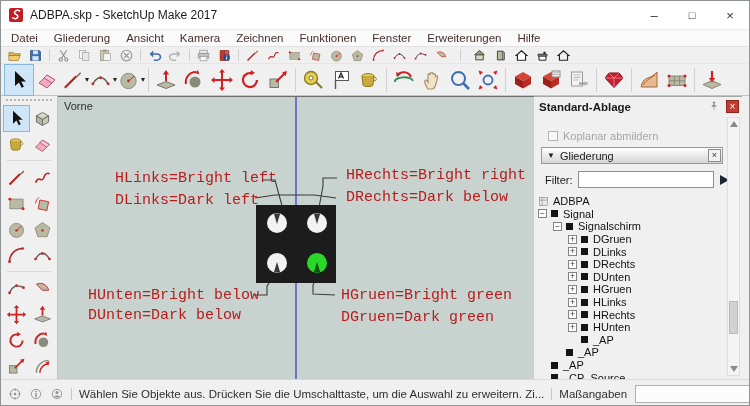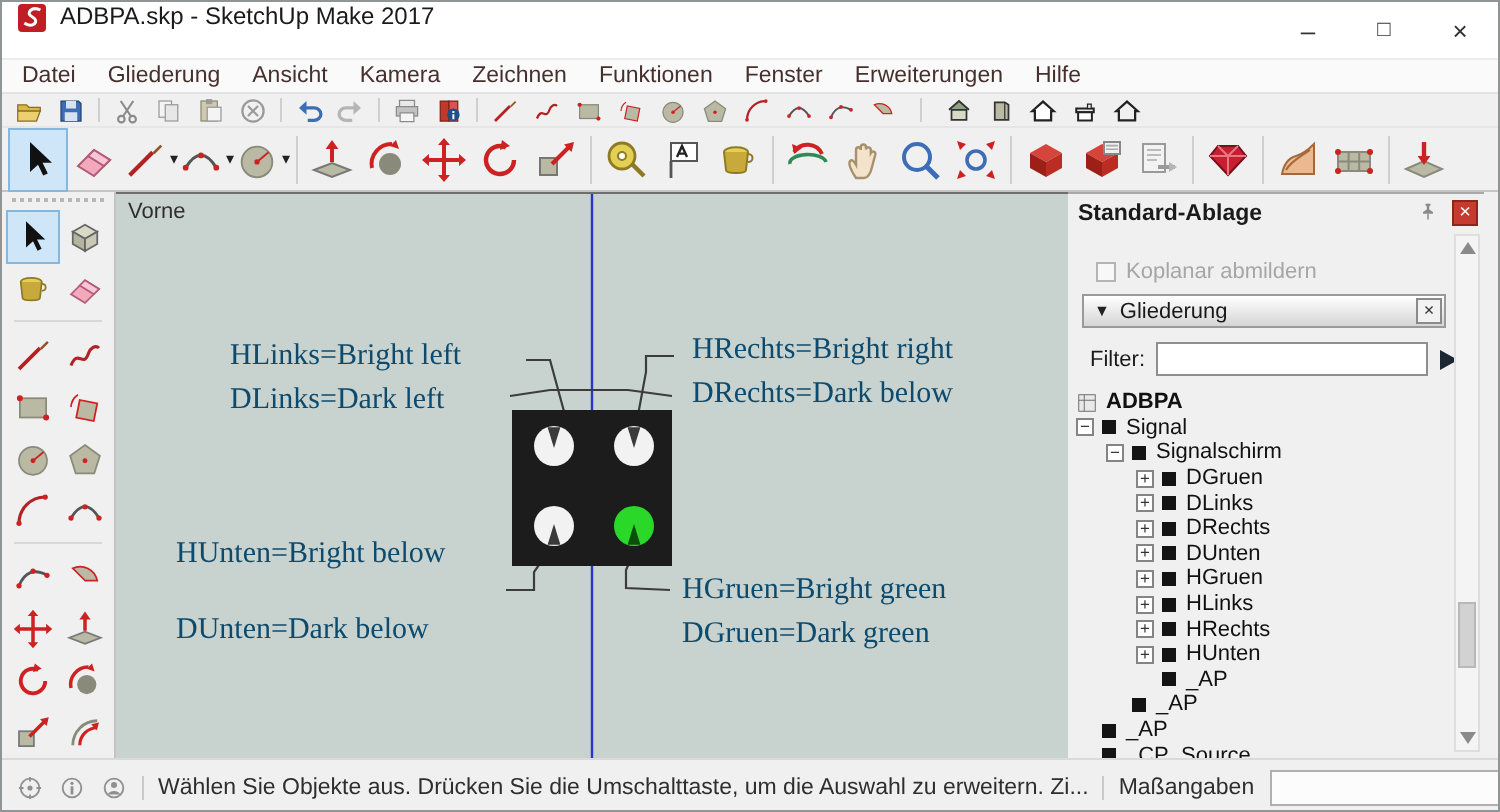--- a/index.html
+++ b/index.html
@@ -1,18 +1,18 @@
 <!DOCTYPE html>
 <html><head>
 <meta charset="utf-8">
 <style>
 *{margin:0;padding:0;box-sizing:border-box}
 body{background:#fff}
 #window{position:relative;width:750px;height:406px;background:#f0f0f0;border:1px solid #8f9496;overflow:hidden;font-family:"Liberation Sans",sans-serif}
-.titlebar{height:28px;background:#ffffff;display:flex;align-items:flex-start}
+.titlebar{height:28px;background:#ffffff;display:flex;align-items:center}
 .title-logo{margin-left:7px;display:flex}
 .title-text{margin-left:6px;font-size:12px;color:#1a1a1a}
 .win-controls{margin-left:auto;display:flex;height:100%}
 .win-btn{width:38px;display:flex;align-items:center;justify-content:center;color:#333;font-size:13px}
 .menubar{height:17px;background:#fafafa;border-top:1px solid #ececec;display:flex;align-items:center;font-size:11.5px;color:#46302e;padding-left:2px}
 .menu-item{padding:0 8px}
 .tb{display:flex;align-items:center;background:#f0f0f0}
 #tb1{height:17px;border-top:1px solid #e2e2e2;padding-left:3px}
 #tb1 .tbtn{width:21px;height:16px;display:flex;align-items:center;justify-content:center}
 #tb2{height:33px;border-top:1px solid #e6e6e6;border-bottom:1px solid #c4c4c4;padding-left:4px}
@@ -23,42 +23,42 @@
 .bigsep{margin:0 8px}
 .dd{font-size:8px;color:#222;margin-left:1px}
 .palette{position:absolute;left:0;top:95px;width:57px;height:283px;background:#f0f0f0;border-right:1px solid #c4c4c4;padding-top:3px;overflow:hidden}
 .phandle{height:4px;margin:0 5px 3px;border-top:2px dotted #b8b8b8}
 .prow{display:flex;justify-content:center;gap:1px;margin-bottom:1px}
 .pbtn{width:25px;height:25px;display:flex;align-items:center;justify-content:center}
 .psep{height:2px;border-top:1px solid #d8d8d8;margin:3px 6px}
 .canvas{position:absolute;left:57px;top:95px;width:476px;height:283px;background:#c8d2ce;border-top:1px solid #6e6e6e;overflow:hidden}
 .canvas svg.overlay{position:absolute;left:0;top:0}
 .scene-label{position:absolute;left:6px;top:3px;font-size:11px;color:#2e2e2e}
-.clabel{position:absolute;font-size:15px;color:#0c4a6e;white-space:nowrap;font-family:Liberation Serif, serif}
+.clabel{position:absolute;font-size:15px;color:#b91c1c;white-space:nowrap;font-family:Liberation Mono, monospace}
 .panel{position:absolute;left:533px;top:95px;width:208px;height:283px;background:#f0f0f0;border-top:1px solid #a8a8a8;font-size:11px;overflow:hidden}
 .panel-header{height:19px;display:flex;align-items:center;position:relative}
 .panel-title{font-weight:bold;color:#1a1a1a;margin-left:5px;font-size:11.5px}
 .pin{position:absolute;right:23px;top:3px;display:flex}
 .panel-close{position:absolute;right:3px;top:3px;width:13px;height:13px;background:#c53b30;border:1px solid #8e241c;color:#fff;font-size:10px;line-height:11px;text-align:center}
 .soften-row{display:flex;align-items:center;color:#a6a6a6;margin:13px 0 0 14px;height:13px}
 .chk{width:10px;height:10px;border:1px solid #b4b4b4;background:#f8f8f8;margin-right:5px;flex:none}
 .outliner-bar{position:relative;margin:5px 19px 0 7px;height:17px;background:linear-gradient(#ffffff,#d5d5d5);border:1px solid #9a9a9a;display:flex;align-items:center}
 .outliner-tri{font-size:8px;margin:0 5px;color:#222}
 .outliner-title{color:#1a1a1a}
 .outliner-close{position:absolute;right:1px;top:1px;width:13px;height:13px;border:1px solid #8a8a8a;background:#f2f2f2;font-size:9px;line-height:11px;text-align:center;color:#333}
 .filter-row{display:flex;align-items:center;margin:7px 0 0 11px}
 .filter-label{color:#1a1a1a}
 .filter-input{width:136px;height:17px;border:1px solid #8f8f8f;background:#fff;margin-left:5px;font-size:11px;padding:0 3px;font-family:"Liberation Sans",sans-serif}
 .filter-go{width:0;height:0;border-left:9px solid #1c2733;border-top:5.5px solid transparent;border-bottom:5.5px solid transparent;margin-left:6px}
 .tree{margin-top:7px}
 .trow{display:flex;align-items:center;height:12.6px;color:#111}
 .texp{width:9px;height:9px;border:1px solid #848484;background:#fff;font-size:8.5px;line-height:7px;text-align:center;color:#333;margin-right:4px;flex:none}
 .tbul{width:7px;height:7px;background:#141414;margin-right:5px;flex:none}
 .tlab{font-size:11px;white-space:nowrap}
-.tlab.b{font-weight:bold}
+.tlab.b{font-weight:normal}
 .ticon{margin:0 4px 0 4px;flex:none;display:flex}
 .vscroll{position:absolute;right:2px;top:20px;bottom:3px;width:13px;background:#f4f4f4;border:1px solid #dedede}
 .vs-up,.vs-dn{position:absolute;left:2px;width:0;height:0;border-left:4.5px solid transparent;border-right:4.5px solid transparent}
 .vs-up{top:3px;border-bottom:6px solid #8a8a8a}
 .vs-dn{bottom:3px;border-top:6px solid #8a8a8a}
 .vs-thumb{position:absolute;left:1px;right:1px;top:183px;height:33px;background:#d2d2d2;border:1px solid #b8b8b8}
 .statusbar{position:absolute;left:0;top:378px;width:750px;height:28px;background:#f0f0f0;border-top:1px solid #dadada;display:flex;align-items:center;font-size:11.5px;color:#2e2e2e}
 .sicon{margin-left:7px;display:flex}
 .sv{width:1px;height:12px;background:#c9c9c9;margin:0 7px;flex:none}
 .status-msg{white-space:nowrap}
@@ -617,21 +617,21 @@
         <path d="M255.8 116.6h6.4L259 127z" fill="#3a3a3a"></path>
         <path d="M215.8 175.4h6.4L219 165z" fill="#3a3a3a"></path>
         <path d="M255.8 175.4h6.4L259 165z" fill="#0c4f0c"></path>
       </g>
     </svg>
     <span class="scene-label">Vorne</span>
   <div class="clabel" style="left: 57px; top: 73px;">HLinks=Bright left</div>
       <div class="clabel" style="left: 57px; top: 95px;">DLinks=Dark left</div>
       <div class="clabel" style="left: 288px; top: 70px;">HRechts=Bright right</div>
       <div class="clabel" style="left: 288px; top: 92px;">DRechts=Dark below</div>
-      <div class="clabel" style="left: 30px; top: 172px;">HUnten=Bright below</div>
+      <div class="clabel" style="left: 30px; top: 190px;">HUnten=Bright below</div>
       <div class="clabel" style="left: 30px; top: 210px;">DUnten=Dark below</div>
       <div class="clabel" style="left: 283px; top: 190px;">HGruen=Bright green</div>
       <div class="clabel" style="left: 283px; top: 212px;">DGruen=Dark green</div>
     </div>
 
   <div class="panel">
     <div class="panel-header">
       <span class="panel-title">Standard-Ablage</span>
       <span class="pin">
         <svg width="10" height="12" viewBox="0 0 24 24">

